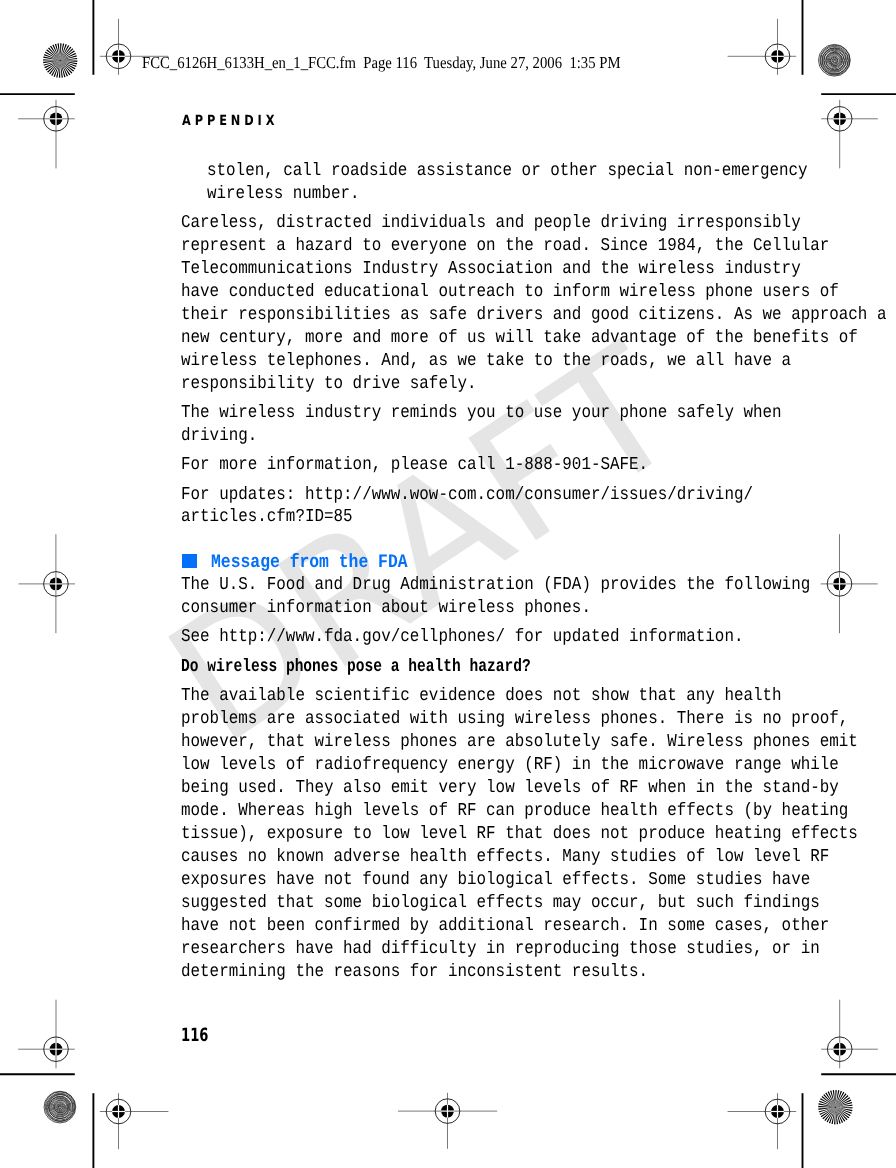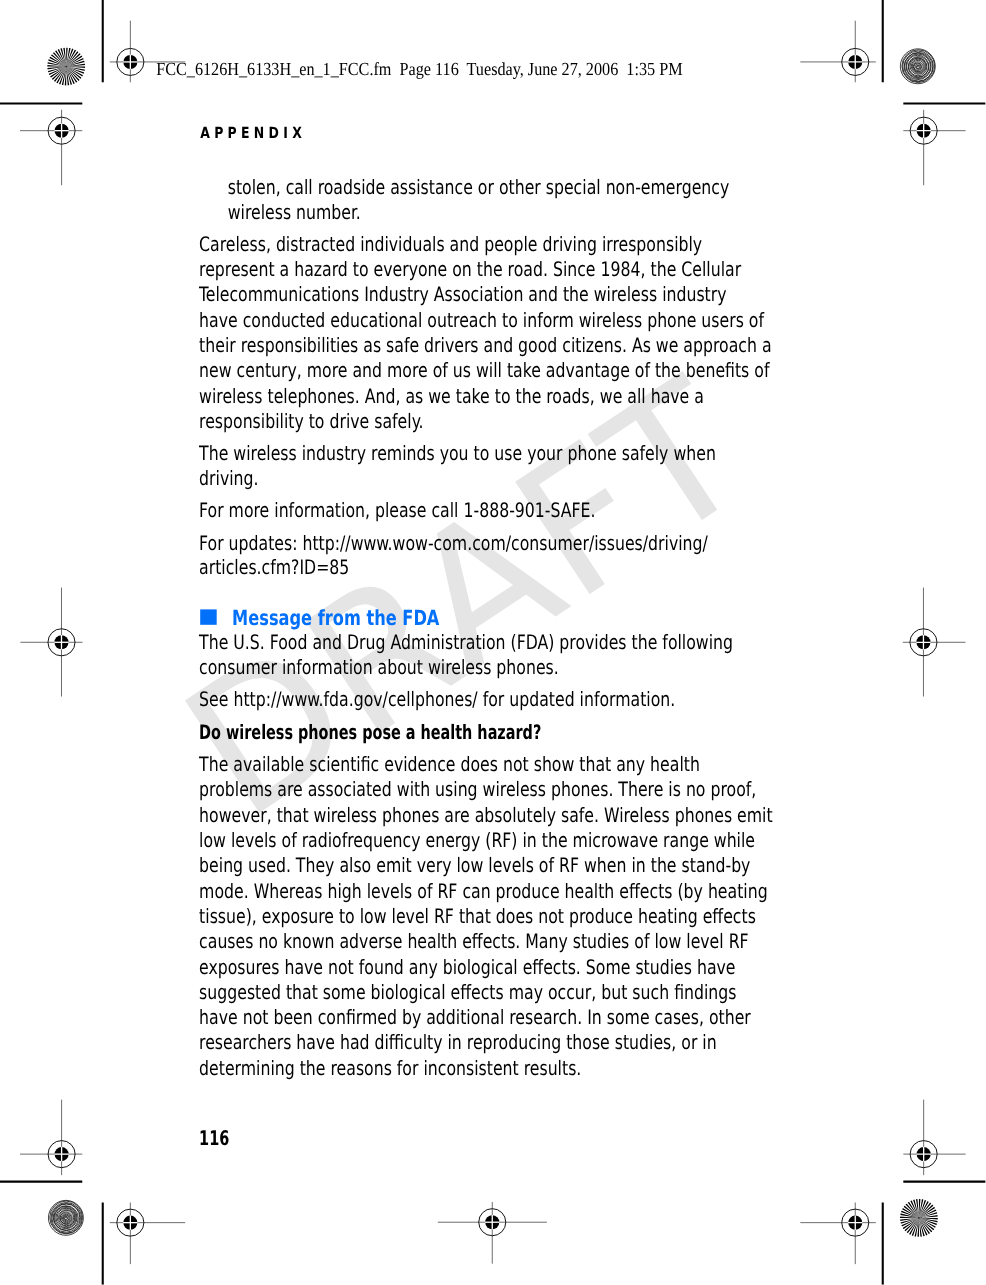--- a/index.html
+++ b/index.html
@@ -13,21 +13,21 @@
            font-size:16.7px;line-height:16.7px;color:#000000;white-space:pre;
            transform:scaleX(0.882);transform-origin:left top;}
   #appendix{position:absolute;left:182.4px;top:113.5px;font-size:14px;font-weight:bold;
             line-height:14px;letter-spacing:4.35px;color:#000000;
             transform:scaleX(0.9);transform-origin:left top;}
   #pageno{position:absolute;left:181.3px;top:1027.3px;font-size:18.3px;line-height:18.3px;
           font-weight:bold;color:#000000;
           transform:scaleX(0.80);transform-origin:left top;}
   .watermark{position:absolute;left:0;top:0;width:896px;height:1168px;}
   
-  #body{position:absolute;left:0;top:0;width:896px;height:1168px;}
+  #body{position:absolute;left:0;top:0;width:896px;height:1168px;font-family:Liberation Mono, monospace;}
   #body .ln{position:absolute;white-space:pre;font-size:18.1px;color:#000000;
             transform:scaleX(0.878);transform-origin:left top;line-height:18.1px;}
   #body .ln.b{font-weight:bold;transform:scaleX(0.805);}
   #heading{position:absolute;}
   #heading .sq{position:absolute;width:14.8px;height:14.3px;}
   #heading .ht{position:absolute;left:30.9px;top:0.4px;white-space:pre;font-size:19.0px;
                line-height:19.0px;font-weight:bold;transform:scaleX(0.862);transform-origin:left top;}
 </style>
 </head>
 <body>

